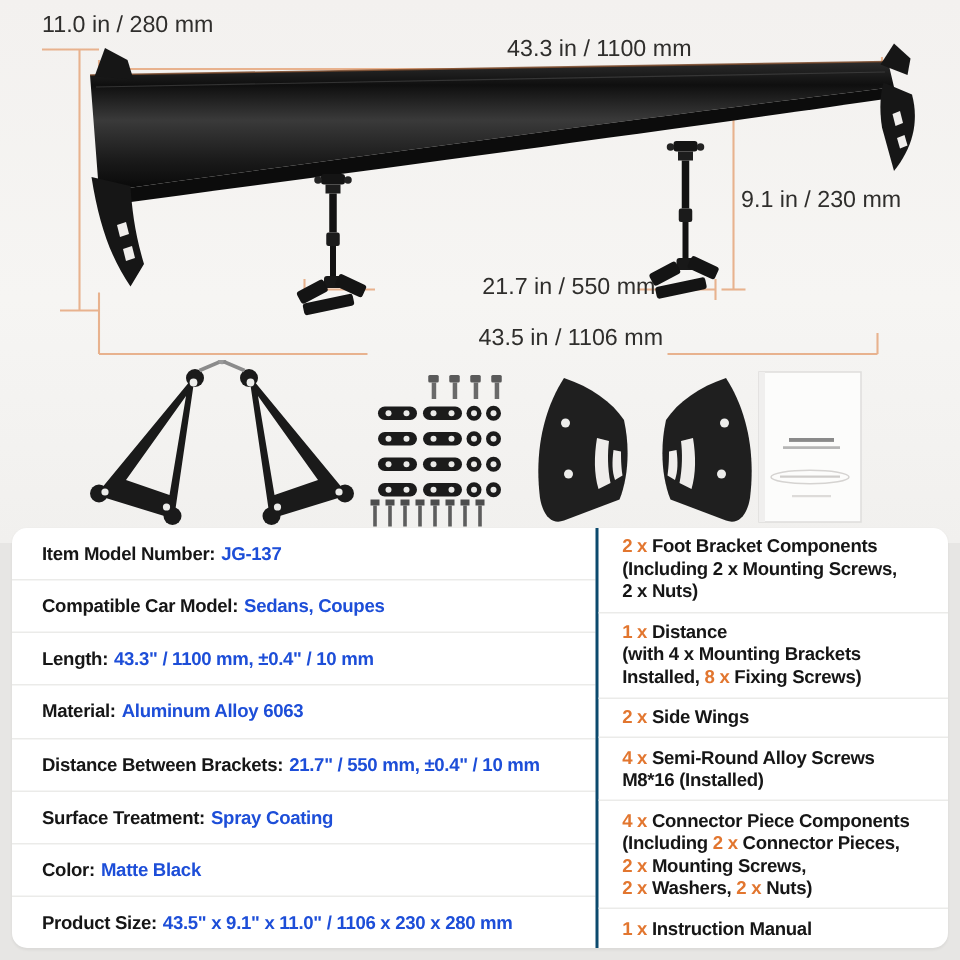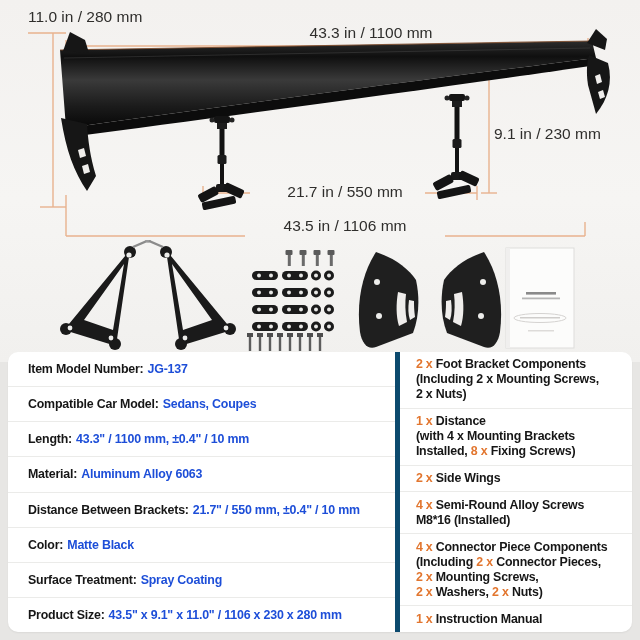--- a/index.html
+++ b/index.html
@@ -9,40 +9,40 @@
     background:#e7e6e4;
   }
   .stage{
     position:absolute;left:0;top:0;width:640px;height:362px;
     background:linear-gradient(#f3f1ef,#f6f5f3 55%,#f1f0ee);
   }
   .dim-label{
     position:absolute;color:#2f2e2c;font-size:15.5px;line-height:16px;
     white-space:nowrap;
   }
-  .dim-center{text-align:center;}
+  .dim-center{text-align:right;}
   .spec-card{
     position:absolute;left:8px;top:352px;width:624px;height:280px;
     background:#ffffff;border-radius:10px;display:flex;
     box-shadow:0 1px 2px rgba(0,0,0,.06);
     overflow:hidden;
   }
   .spec-left{
     width:390px;display:flex;flex-direction:column;text-align:right;
   }
   .spec-row{
     flex:1 1 auto;display:flex;align-items:center;
     padding:0 6px 0 20px;border-bottom:1px solid #ebebe9;
     font-size:12.4px;font-weight:bold;letter-spacing:-0.2px;
     color:#161616;white-space:nowrap;
   }
   .spec-row:last-child{border-bottom:none;}
   .spec-row .val{color:#1d4ed8;margin-left:4px;}
   .spec-right{
-    width:234px;border-left:5px solid #0c4a6e;
+    width:234px;border-left:2px solid #0c4a6e;
     display:flex;flex-direction:column;
   }
   .pkg-item{
     flex:1 1 auto;display:flex;flex-direction:column;justify-content:center;
     padding:4px 6px 4px 16px;border-bottom:1px solid #ebebe9;
     font-size:12.4px;font-weight:bold;letter-spacing:-0.2px;color:#161616;
   }
   .pkg-item:last-child{border-bottom:none;}
   .pkg-line{line-height:15px;white-space:nowrap;}
   .pkg-line .hl{color:#e2762f;}
@@ -307,26 +307,26 @@
       </div>
       <div class="spec-row">
         <span class="lbl">Material:</span>
         <span class="val">Aluminum Alloy 6063</span>
       </div>
       <div class="spec-row">
         <span class="lbl">Distance Between Brackets:</span>
         <span class="val">21.7" / 550 mm, ±0.4" / 10 mm</span>
       </div>
       <div class="spec-row">
+        <span class="lbl">Surface Treatment:</span>
+        <span class="val">Spray Coating</span>
+      </div>
+      <div class="spec-row">
         <span class="lbl">Color:</span>
         <span class="val">Matte Black</span>
-      </div>
-      <div class="spec-row">
-        <span class="lbl">Surface Treatment:</span>
-        <span class="val">Spray Coating</span>
       </div>
       <div class="spec-row">
         <span class="lbl">Product Size:</span>
         <span class="val">43.5" x 9.1" x 11.0" / 1106 x 230 x 280 mm</span>
       </div>
     </div>
   <div class="spec-right">
       <div class="pkg-item">
         <div class="pkg-line"><span class="hl">2 x</span><span> Foot Bracket Components</span></div>
         <div class="pkg-line"><span>(Including 2 x Mounting Screws,</span></div>

